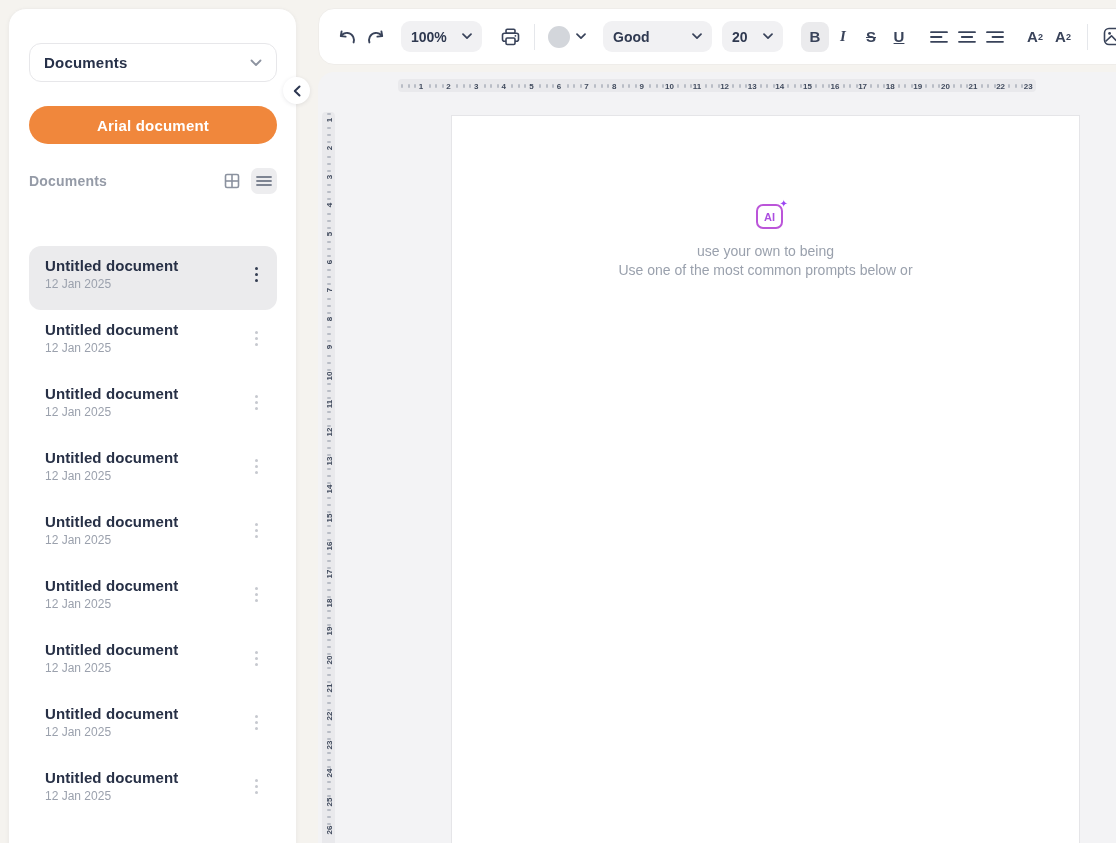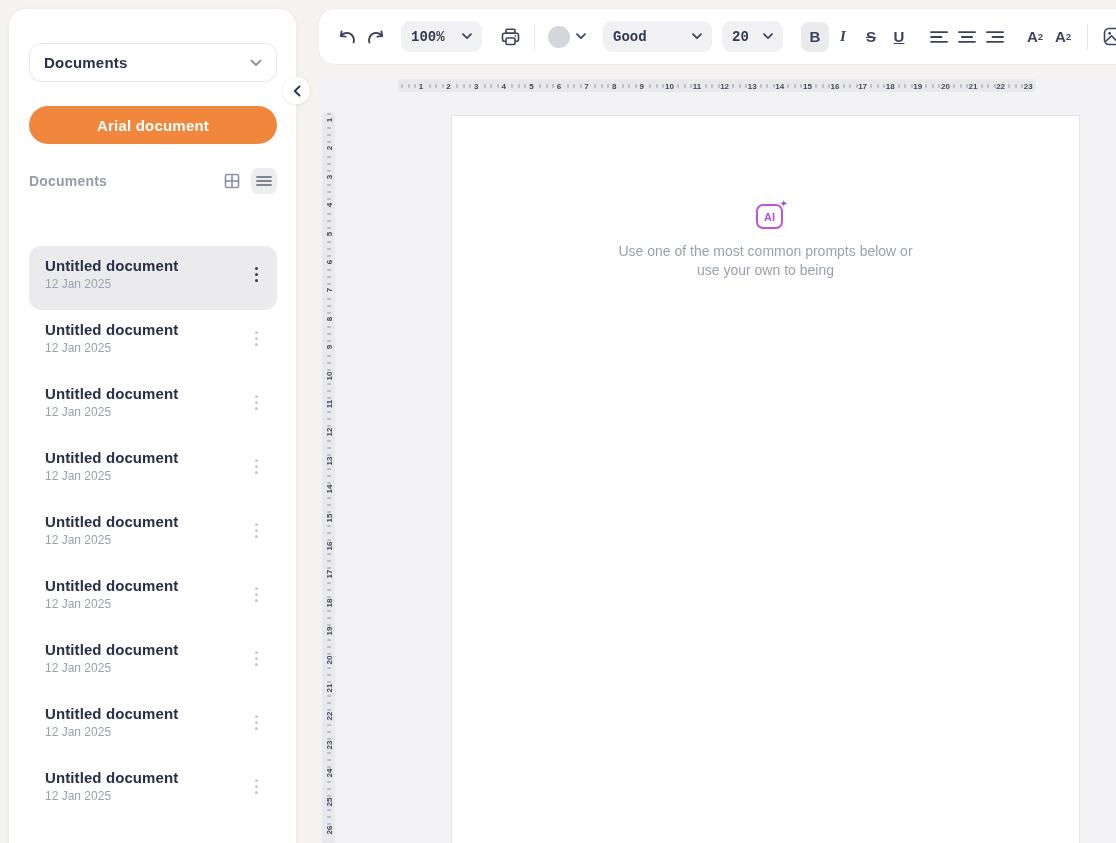--- a/index.html
+++ b/index.html
@@ -49,21 +49,21 @@
     display:flex; align-items:center; justify-content:center; cursor:pointer; color:#2c3650; z-index:5; }
 
   
   .toolbar { position:absolute; left:318px; top:8px; width:830px; height:57px;
     background:#fff; border:1px solid #efedea; border-radius:16px; display:flex;
     align-items:center; padding:0 0 0 14px; color:#39435a; }
   .tb-btn { background:transparent; border:none; color:#39435a; display:flex; align-items:center;
     justify-content:center; width:28px; height:30px; border-radius:8px; cursor:pointer; flex:none; }
   .tb-box { height:31px; background:#f1f1f3; border-radius:9px; display:flex; align-items:center;
     padding:0 10px; gap:8px; font-size:14px; font-weight:600; color:#2f3950; cursor:pointer;
-    border:none; font-family:Liberation Mono, monospace; flex:none; }
+    border:none; font-family:Liberation Sans, sans-serif; flex:none; }
   .tb-div { width:1px; height:26px; background:#e5e7eb; margin:0 10px; flex:none; }
   .swatch { width:22px; height:22px; border-radius:50%; background:#d3d6db; flex:none; }
   .fmt { font-size:15px; font-weight:700; width:28px; height:30px; border-radius:8px;
     display:flex; align-items:center; justify-content:center; background:transparent; border:none;
     color:#39435a; cursor:pointer; font-family:inherit; flex:none; }
   .fmt.active { background:#ebebed; }
   .fmt.it { font-style:italic; font-family:"Liberation Serif",serif; font-weight:600; }
   .fmt.st { text-decoration:line-through; }
   .fmt.un { text-decoration:underline; }
   .scr { font-size:15px; font-weight:600; }
@@ -586,18 +586,18 @@
       </div>
 
     <div class="page">
       <div class="logo-row">
         <span class="ai-badge">
           <span>AI</span>
           <span class="spark">✦</span>
         </span>
       </div>
       <div class="subtitle">
+        <div>use your own to being</div>
         <div>Use one of the most common prompts below or</div>
-        <div>use your own to being</div>
       </div>
     </div>
   </div>
 </div>
 
 </body></html>

